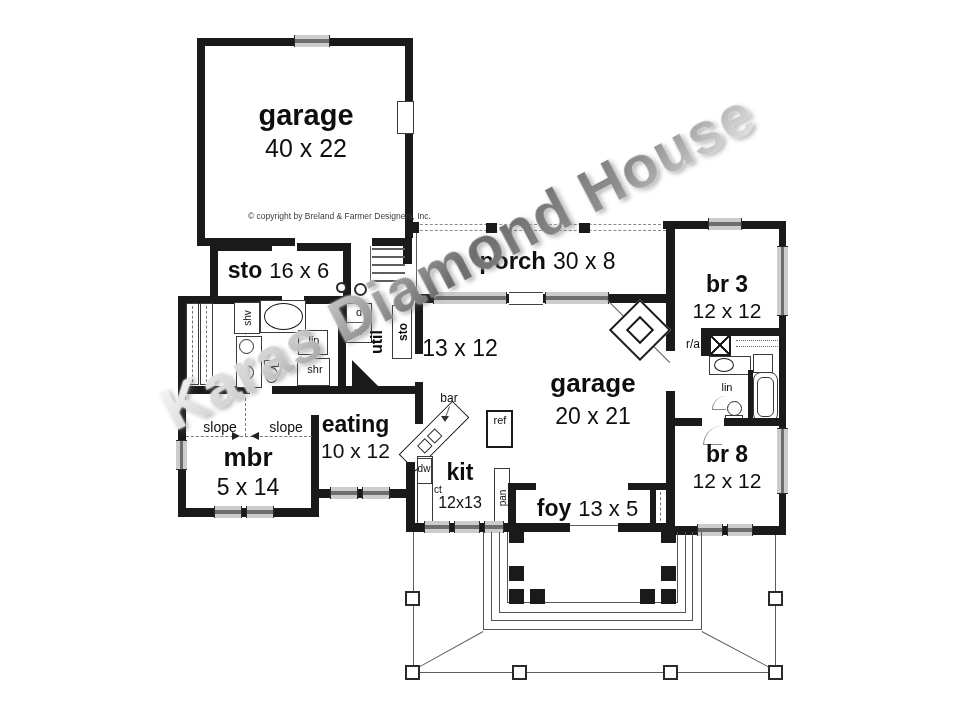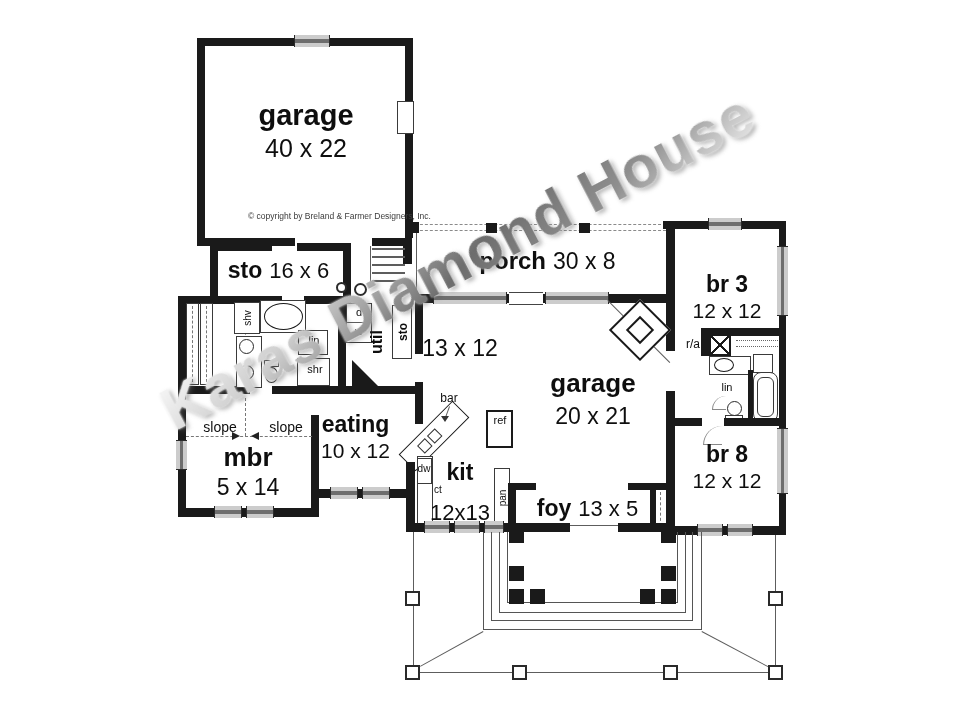--- a/index.html
+++ b/index.html
@@ -242,21 +242,21 @@
       <span class="dm" style="font-size:21px;margin-top:4px">10 x 12</span>
     </div>
 
     <div class="rm" style="left:183px;top:444px;width:130px;font-size:26px">
       <span class="nm">mbr</span>
       <span class="dm" style="font-size:23px;margin-top:3px">5 x 14</span>
     </div>
 
     <div class="rm" style="left:414px;top:460px;width:92px;font-size:23px">
       <span class="nm">kit</span>
-      <span class="dm" style="font-size:22px;margin-top:17px">12x13</span>
+      <span class="dm" style="font-size:16px;margin-top:11px">12x13</span>
     </div>
 
     <div class="rm rline" style="left:525px;top:496px;width:125px;font-size:23px">
       <span class="nm">foy</span><span class="dm" style="font-size:22px">13 x 5</span>
     </div>
 
     <div class="rm" style="left:668px;top:442px;width:118px;font-size:23px">
       <span class="nm">br 8</span>
       <span class="dm" style="font-size:21px;margin-top:4px">12 x 12</span>
     </div>

